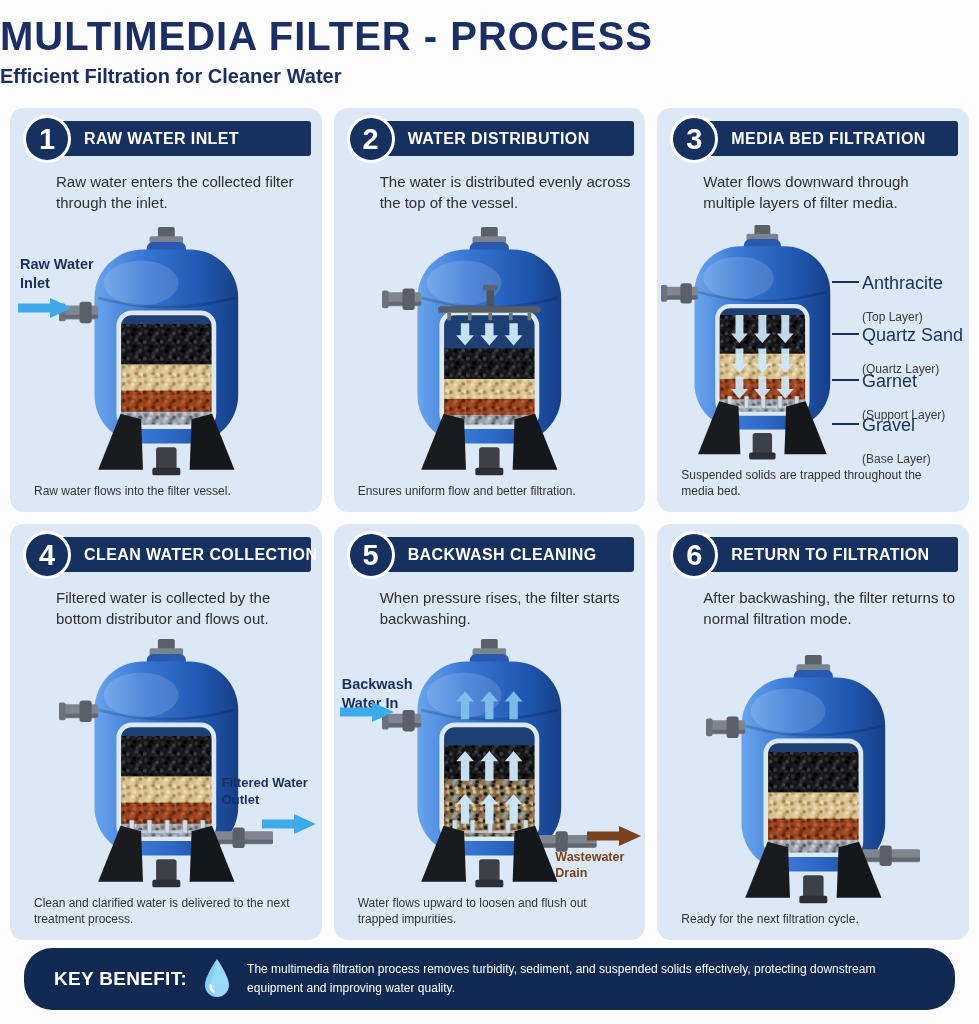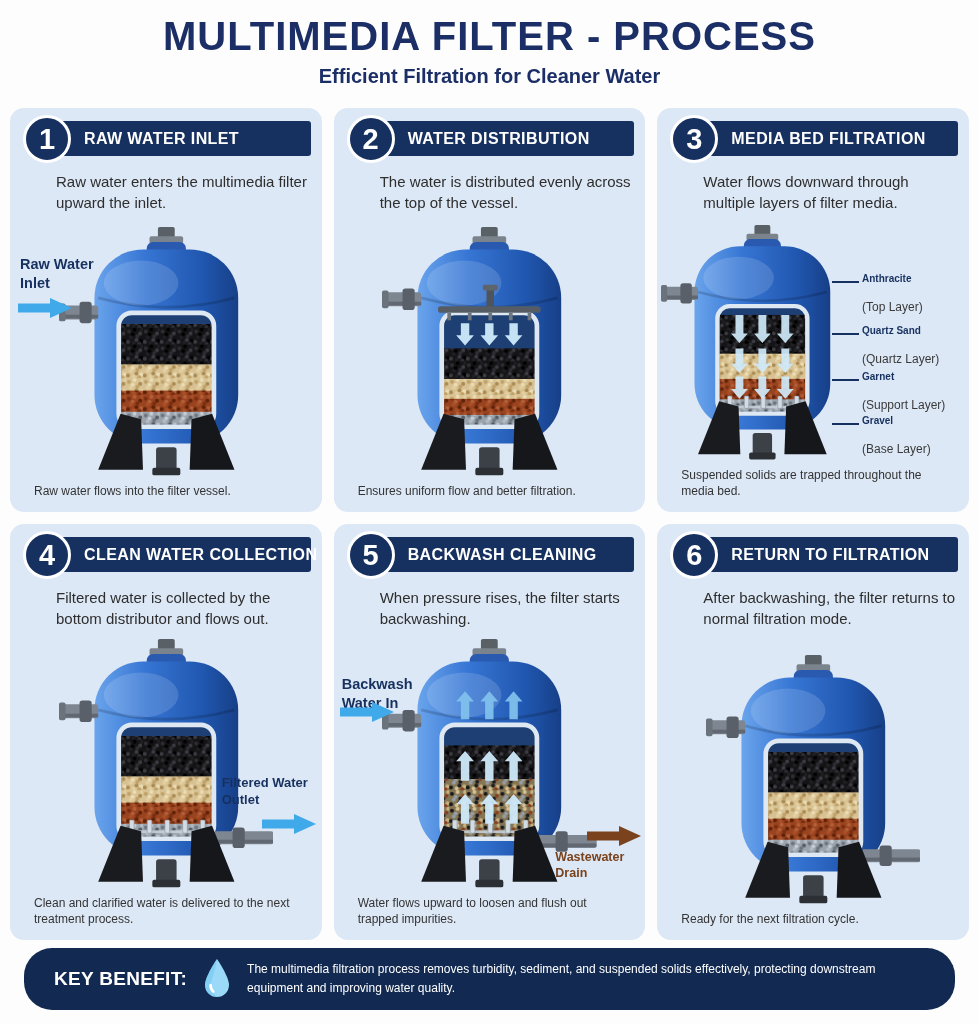--- a/index.html
+++ b/index.html
@@ -5,21 +5,21 @@
   :root{
     --navy:#16305f; --title:#1b2f66; --panel:#dde8f6; --ink:#2e2e2e;
     --arrow-blue:#3fa9ea; --drain-brown:#7a431d;
   }
   *{margin:0;padding:0;box-sizing:border-box}
   html,body{width:979px;height:1024px;overflow:hidden;background:#fff;
     font-family:"Liberation Sans","DejaVu Sans",sans-serif;}
   .page{width:979px;height:1024px;background:#fdfdfe;display:flex;flex-direction:column}
 
   
-  .hdr{text-align:center;padding-top:14px;height:108px}
+  .hdr{text-align:left;padding-top:14px;height:108px}
   .hdr h1{font-size:40px;font-weight:bold;color:var(--title);letter-spacing:1px}
   .hdr h2{font-size:20px;font-weight:bold;color:var(--title);margin-top:6px}
 
   
   .grid{display:grid;grid-template-columns:repeat(3,1fr);grid-template-rows:404px 416px;
     gap:12px;padding:0 10px}
   .panel{background:var(--panel);border-radius:14px;position:relative;
     display:flex;flex-direction:column}
   .phead{position:relative;height:56px;flex:none}
   .pnum{position:absolute;left:13px;top:7px;width:48px;height:48px;border-radius:50%;
@@ -41,21 +41,21 @@
   .flabel{position:absolute;font-weight:bold;font-size:14.5px;line-height:1.25;color:var(--navy)}
   .flabel.brown{color:var(--drain-brown);font-size:12.5px}
   .harrow{position:absolute;display:block}
   .harrow.blue{color:var(--arrow-blue)}
   .harrow.brown{color:var(--drain-brown)}
 
   
   .callout{position:absolute;right:3px;width:104px;line-height:1.2}
   .callout::before{content:'';position:absolute;left:-30px;top:8px;width:27px;height:2px;
     background:var(--navy)}
-  .cname{font-weight:bold;color:var(--navy);font-size:10px}
+  .cname{font-weight:normal;color:var(--navy);font-size:18px}
   .csub{color:#3a3a3a;font-size:12px;margin-top:15px}
 
   
   .benefit{margin:8px 24px 12px;height:62px;background:#122a52;border-radius:28px;
     display:flex;align-items:center;padding:0 30px;gap:14px}
   .benefit .blabel{color:#fff;font-weight:bold;font-size:19px;white-space:nowrap;letter-spacing:.3px}
   .benefit .btext{color:#fff;font-size:12px;line-height:1.55;max-width:660px}
   .dropwrap{flex:none;display:flex;align-items:center}
 </style>
 </head>
@@ -68,21 +68,21 @@
     <h2>Efficient Filtration for Cleaner Water</h2>
   </div>
 
   <div class="grid">
 
     <section class="panel p1">
       <div class="phead">
         <div class="pnum">1</div>
         <div class="pbar">RAW WATER INLET</div>
       </div>
-      <p class="pdesc">Raw water enters the multimedia filter upward the inlet.</p>
+      <p class="pdesc">Raw water enters the collected filter through the inlet.</p>
       <div class="vwrap">
         <div class="tank">
             <svg viewBox="0 0 230 270" xmlns="http://www.w3.org/2000/svg">
               <defs>
                 <linearGradient id="bg1" x1="0" y1="0" x2="1" y2="0">
                   <stop offset="0" stop-color="#6aa4ec"></stop>
                   <stop offset=".35" stop-color="#3776d4"></stop>
                   <stop offset=".75" stop-color="#2057b0"></stop>
                   <stop offset="1" stop-color="#173f87"></stop>
                 </linearGradient>

